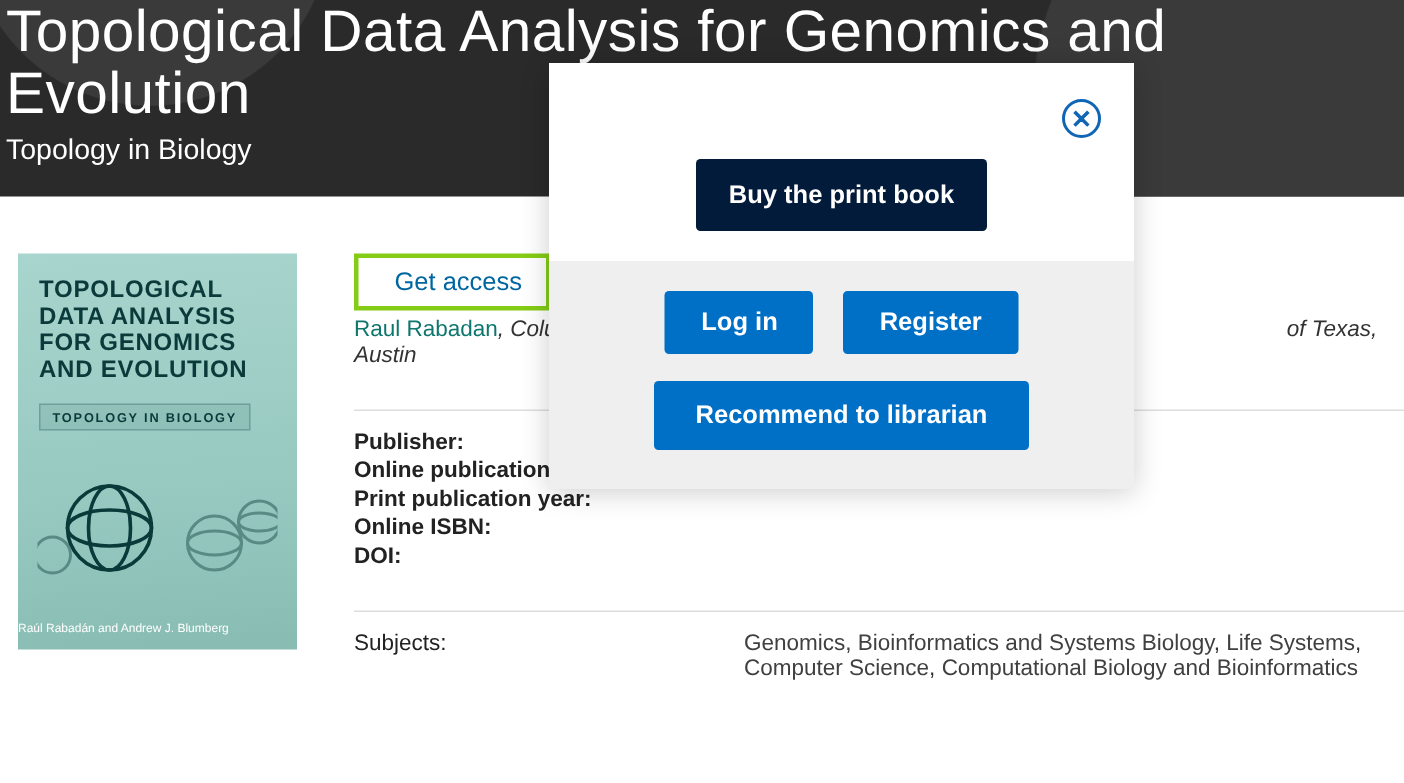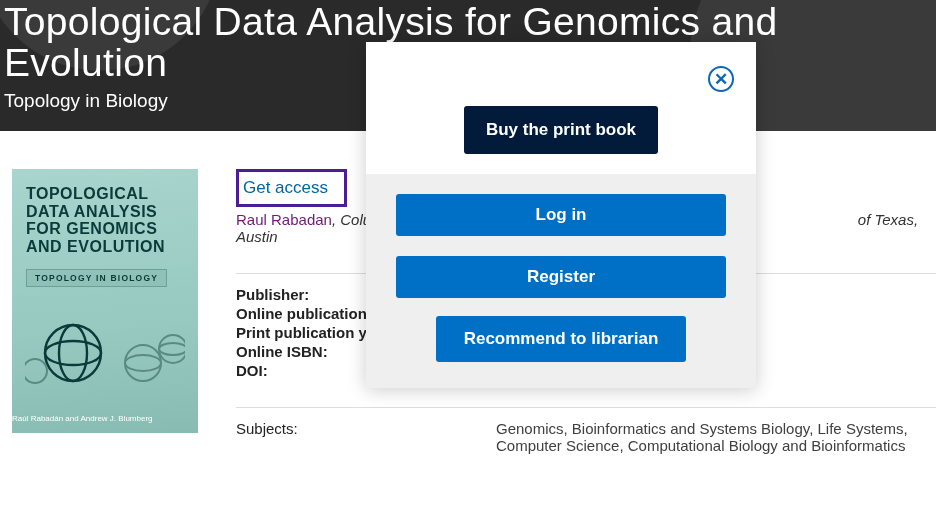--- a/index.html
+++ b/index.html
@@ -71,29 +71,29 @@
     color: #ffffff;
     font-weight: 500;
   }
   .meta {
     flex: 1;
     font-size: 15px;
     color: #222;
   }
   .get-access {
     display: inline-block;
-    border: 3px solid #4c1d95;
+    border: 3px solid #84cc16;
     color: #0066a1;
-    padding: 6px 16px 6px 4px;
+    padding: 6px 16px 6px 24px;
     font-size: 17px;
     margin-bottom: 2px;
     cursor: pointer;
   }
   .authors { margin-top: 2px; font-size: 15px; }
-  .authors .name { color: #701a75; }
+  .authors .name { color: #0f766e; }
   .authors .affil { font-style: italic; color: #333; }
   .rule { border: none; border-top: 1px solid #ddd; margin: 28px 0 12px 0; width: 700px; }
   .pubrow { display: flex; font-size: 15px; margin: 2px 0; }
   .pubrow .lbl { font-weight: 700; color: #222; min-width: 260px; }
   .subjects { display: flex; font-size: 15px; margin-top: 12px; }
   .subjects .lbl { font-weight: 400; min-width: 260px; }
   .subjects .vals { color: #333; }
   .subjects .vals .lnk { color: #404040; }
 
   .modal {
@@ -133,21 +133,21 @@
     background: #efefef;
     padding: 20px 30px 26px 30px;
     text-align: center;
   }
   .modal .check {
     color: #595959;
     font-size: 16.5px;
     line-height: 1.4;
     margin-bottom: 20px;
   }
-  .modal .row { display: flex; gap: 20px; justify-content: center; margin-bottom: 18px; flex-direction: column; }
+  .modal .row { display: flex; gap: 20px; justify-content: center; margin-bottom: 18px; }
   .bluebtn {
     background: #006fc6;
     color: #fff;
     font-weight: 700;
     font-size: 17px;
     border: none;
     padding: 11px 24px;
     border-radius: 3px;
     cursor: pointer;
   }

